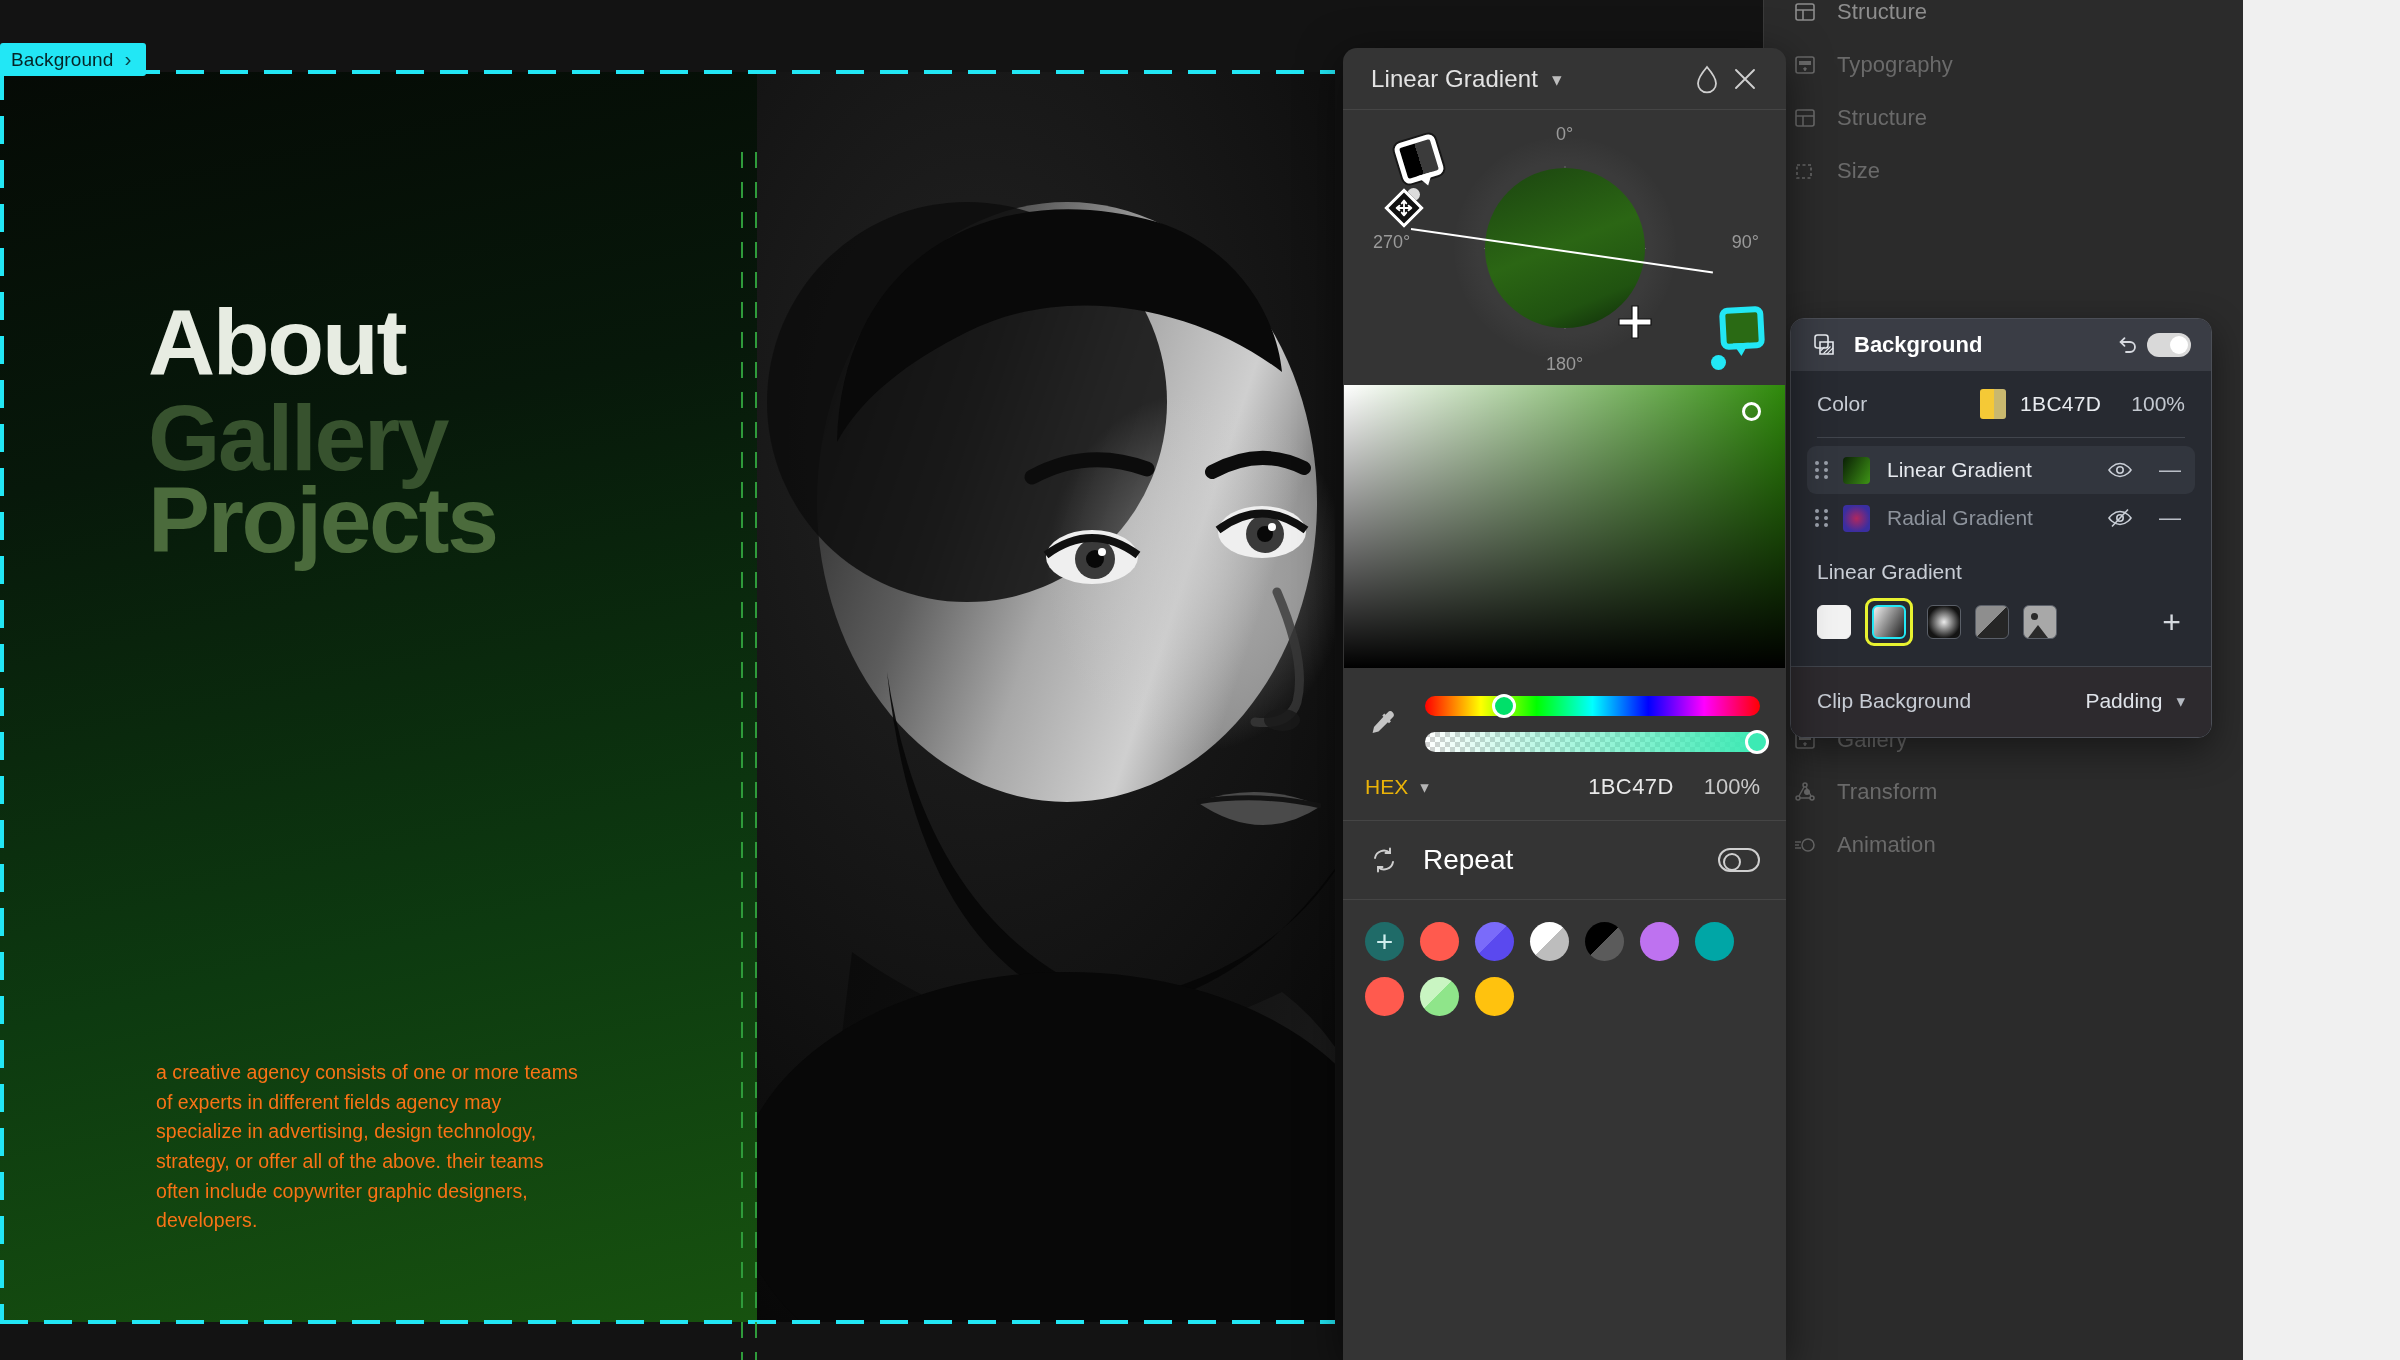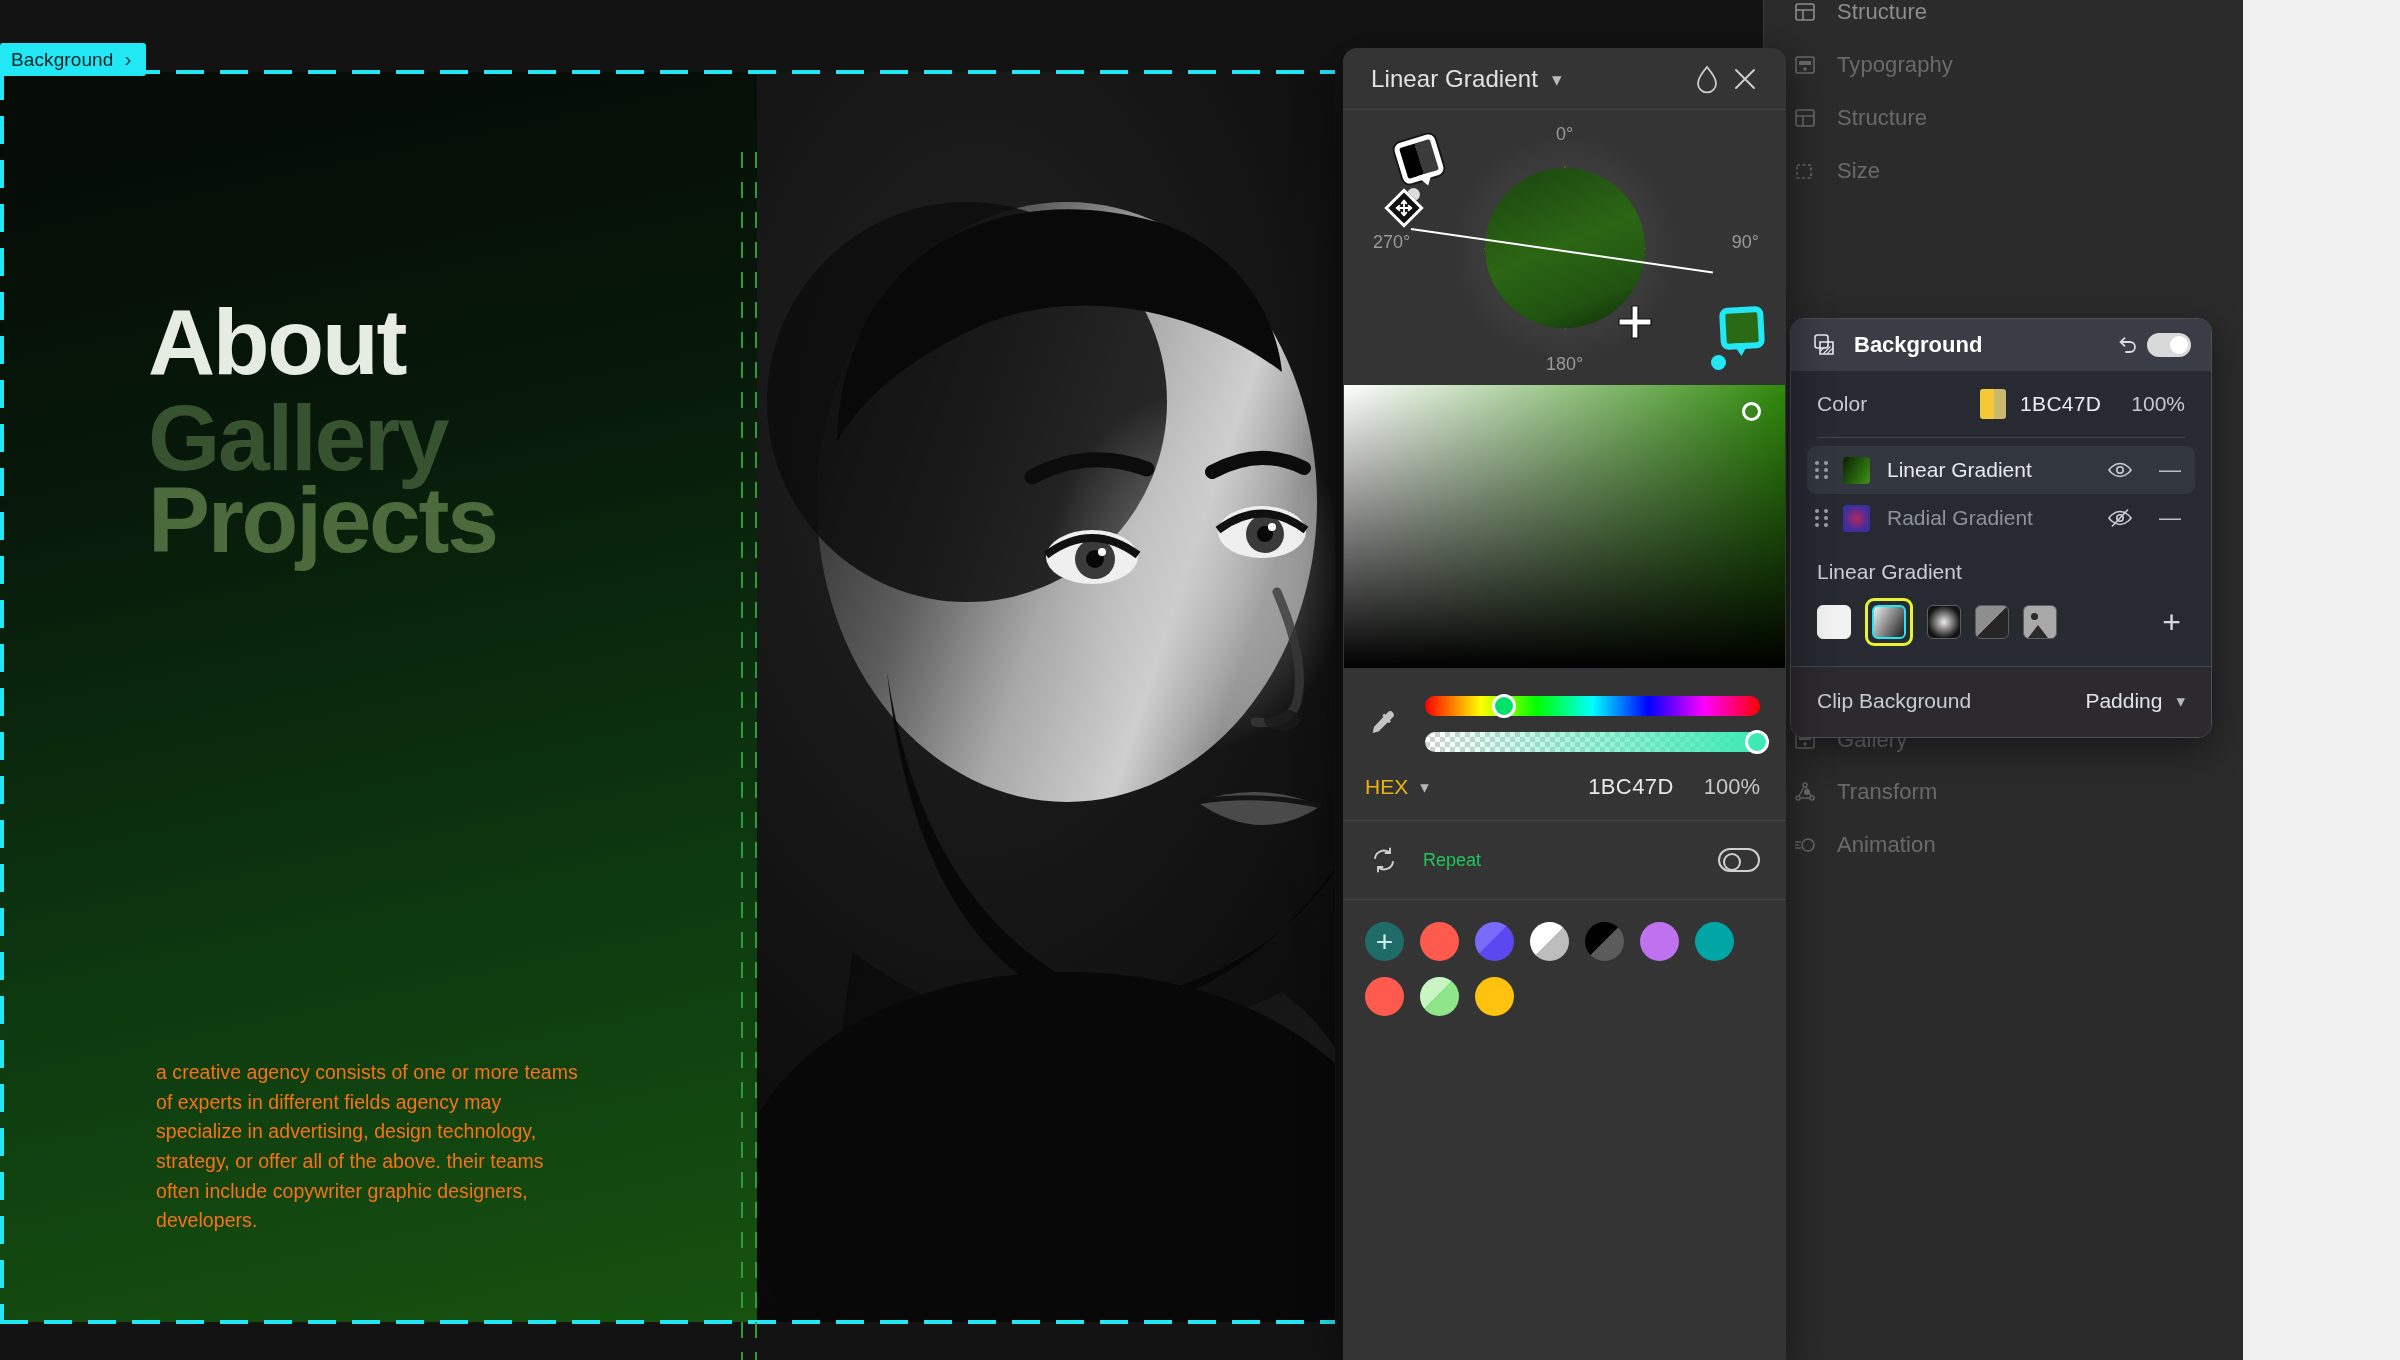--- a/index.html
+++ b/index.html
@@ -210,21 +210,21 @@
   .hex-chev { color:#b5b5b5; font-size:17px; margin-left:12px; }
   .hex-sp { flex:1; }
   .hex-val { color:#e9e9e9; font-size:22px; letter-spacing:.4px; }
   .hex-pct { color:#c9c9c9; font-size:22px; margin-left:30px; }
 
   
   .repeat-row {
     display:flex; align-items:center; padding:20px 26px 20px 22px;
     border-bottom:1px solid #454545;
   }
-  .repeat-lab { color:#22c55e; font-size:18px; margin-left:20px; }
+  .repeat-lab { color:#ffffff; font-size:28px; margin-left:20px; }
   .repeat-sp { flex:1; }
   .toggle-off {
     width:42px; height:24px; border-radius:12px; border:2px solid #cfcfcf;
     position:relative;
   }
   .toggle-off:before {
     content:""; position:absolute; left:3px; top:3px; width:14px; height:14px;
     border-radius:50%; border:2px solid #cfcfcf;
   }
 

